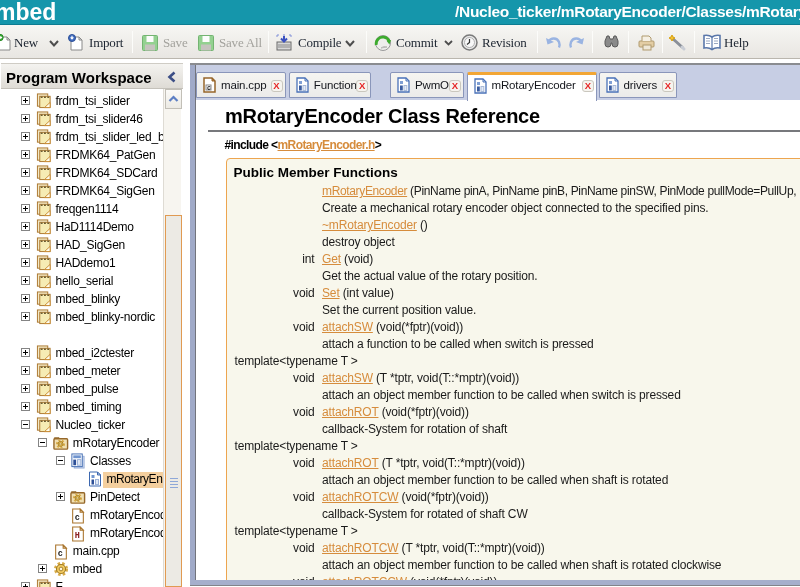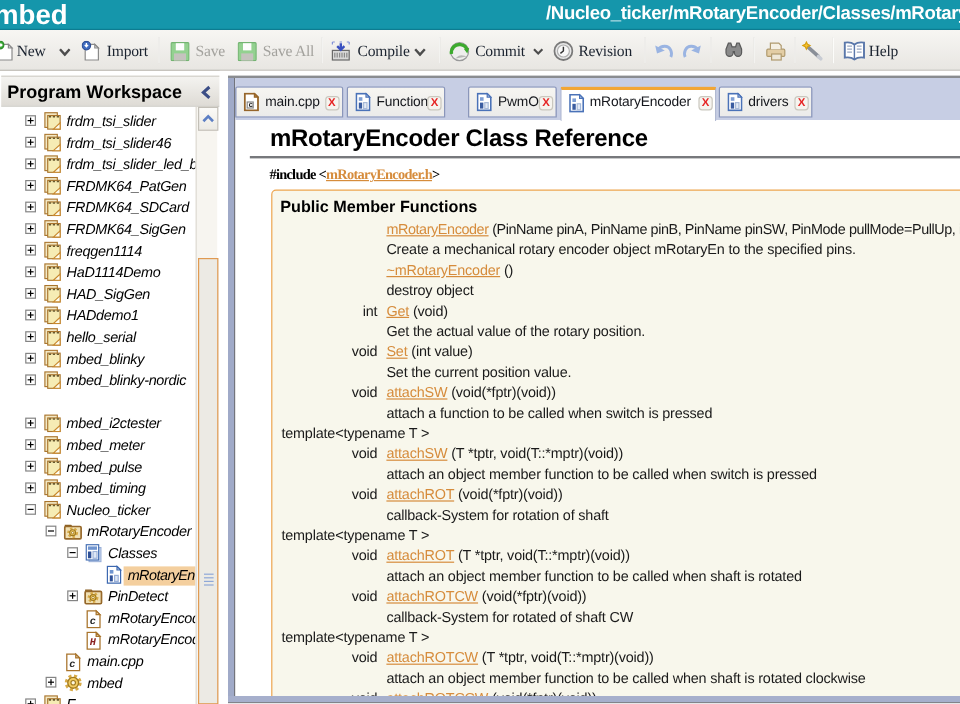--- a/index.html
+++ b/index.html
@@ -15,21 +15,21 @@
 #toolbar { position:absolute; left:0; top:25px; width:800px; height:34px; background:linear-gradient(#f7f6f3,#e8e6e2); border-bottom:1px solid #bab6ae; }
 .tbtext { position:absolute; top:10px; font-family:"Liberation Serif",serif; font-size:13px; letter-spacing:-0.2px; color:#1c2430; white-space:nowrap; }
 .tbgray { color:#a3a29d; }
 .tbsep { position:absolute; top:6px; width:1px; height:22px; background:#c9c6c0; border-right:1px solid #fcfcfa; }
 .tbicon { position:absolute; top:9px; }
 
 
 #sidehdr { position:absolute; left:1px; top:63px; width:182px; height:26px; background:linear-gradient(#f4f3f0,#dedbd5); border-top:1px solid #cfccc5; border-bottom:1px solid #c4c1ba; }
 #sidehdr .t { position:absolute; left:5px; top:5px; font-size:15px; font-weight:bold; color:#000; }
 #tree { position:absolute; left:0; top:89px; width:163px; height:498px; background:#fff; overflow:hidden; }
-.trow { position:absolute; height:18px; white-space:nowrap; font-size:12px; letter-spacing:-0.25px; color:#000;font-style:italic; }
+.trow { position:absolute; height:18px; white-space:nowrap; font-size:12px; letter-spacing:-0.25px; color:#000; }
 .trow span.lbl { position:absolute; top:2px; }
 .exp { position:absolute; top:4px; width:9px; height:9px; background:#fff; border:1px solid #848484; }
 .exp:before { content:""; position:absolute; left:1px; top:3px; width:5px; height:1px; background:#000; }
 .exp.plus:after { content:""; position:absolute; left:3px; top:1px; width:1px; height:5px; background:#000; }
 .ticon { position:absolute; top:1px; width:16px; height:16px; }
 .hl { background:#f4cf9e; }
 
 
 #sscroll { position:absolute; left:163px; top:89px; width:18px; height:498px; background:#f7f5f0; border-left:1px solid #dedbd4; }
 #sbtn { position:absolute; left:1px; top:0px; width:17px; height:20px; background:linear-gradient(#fbfaf7,#eceae4); border:1px solid #c2bfb7; }
@@ -49,21 +49,21 @@
 .tab .txt { position:absolute; top:6px; font-size:11.5px; letter-spacing:-0.15px; color:#14161c; white-space:nowrap; }
 .tab.active .txt { top:4px; }
 .tclose { position:absolute; top:7px; width:12px; height:12px; background:#f6f4ef; border:1px solid #cac7be; border-radius:3px; color:#e62525; font-size:9.5px; font-weight:bold; text-align:center; line-height:10.5px; font-family:'Liberation Sans',sans-serif; }
 .tab.active .tclose { top:5px; }
 .ticn { position:absolute; top:4px; }
 .tab.active .ticn { top:3px; }
 
 #content { position:absolute; left:13px; top:41px; width:604px; height:480px; background:#fff; overflow:hidden;margin-left:12px; }
 #h1 { position:absolute; left:17px; top:5px; font-size:20px; letter-spacing:-0.25px; font-weight:bold; color:#000; }
 #hrline { position:absolute; left:0; top:30px; width:604px; height:1.5px; background:#77787c; }
-#inc { position:absolute; left:16.5px; top:38px; font-family:Liberation Serif, serif; font-weight:bold; font-size:12px; letter-spacing:-0.6px; color:#000; }
+#inc { position:absolute; left:16.5px; top:38px; font-family:Liberation Sans, sans-serif; font-weight:bold; font-size:12px; letter-spacing:-0.6px; color:#000; }
 #inc a { color:#d68c3c; }
 #memberbox { position:absolute; left:17.5px; top:57.5px; width:700px; height:600px; background:#f8f7ec; border:1px solid #eda54f; border-radius:4px; }
 #pmf { position:absolute; left:7px; top:6px; font-size:13.5px; font-weight:bold; color:#000; }
 .mline { position:absolute; left:0; width:100%; height:17px; font-size:12px; letter-spacing:-0.15px; color:#1a1a1a; white-space:nowrap; }
 .mline .ty { position:absolute; left:0; top:0; width:88px; text-align:right; }
 .mline .mn { position:absolute; left:95.5px; top:0; }
 .mline .tpl { position:absolute; left:8px; top:0; }
 .mline a { color:#d68c3c; text-decoration:underline; }
 
 </style>
@@ -520,21 +520,21 @@
     <div id="h1">mRotaryEncoder Class Reference</div>
     <div id="hrline"></div>
     <div id="inc">#include &lt;<a href="#">mRotaryEncoder.h</a>&gt;</div>
     <div id="memberbox">
       <div id="pmf">Public Member Functions</div>
       <div id="mrows">
           <div class="mline" style="top:25.5px;letter-spacing:-0.35px;">
             <span class="mn"><a href="#">mRotaryEncoder</a> (PinName pinA, PinName pinB, PinName pinSW, PinMode pullMode=PullUp, int debounceTime_us=1000)</span>
           </div>
           <div class="mline" style="top:42.5px;">
-            <span class="mn">Create a mechanical rotary encoder object mRotaryEn to the specified pins.</span>
+            <span class="mn">Create a mechanical rotary encoder object connected to the specified pins.</span>
           </div>
           <div class="mline" style="top:59.5px;">
             <span class="mn"><a href="#">~mRotaryEncoder</a> ()</span>
           </div>
           <div class="mline" style="top:76.5px;">
             <span class="mn">destroy object</span>
           </div>
           <div class="mline" style="top:93.5px;">
             <span class="ty">int</span>
             <span class="mn"><a href="#">Get</a> (void)</span>

